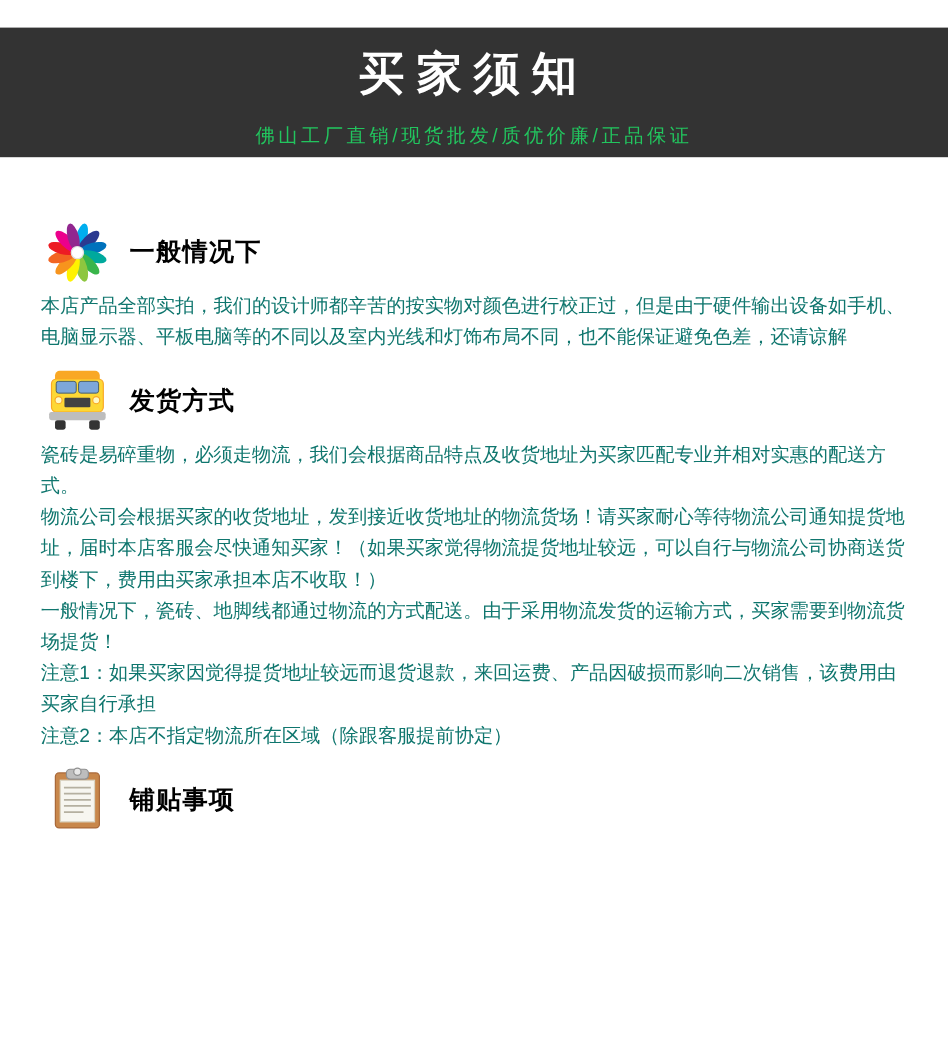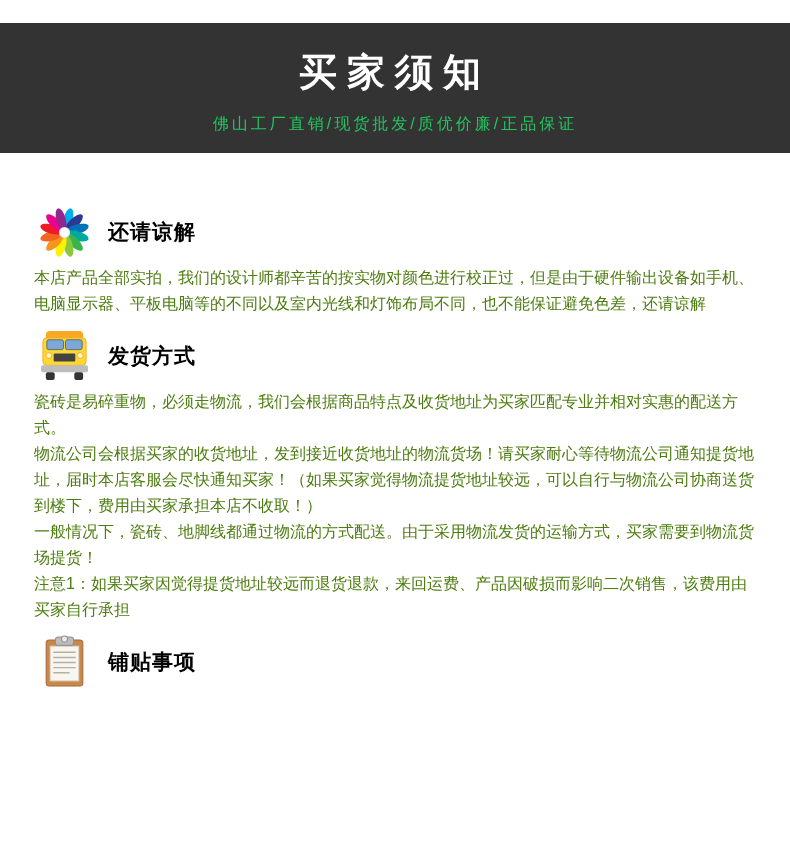--- a/index.html
+++ b/index.html
@@ -5,21 +5,21 @@
   * { box-sizing: border-box; }
   html,body { margin: 0; padding: 0; }
   body {
     width: 790px;
     min-height: 865px;
     background: #ffffff;
     font-family: "Liberation Sans", "DejaVu Sans", sans-serif;
   }
   .hero {
     margin-top: 23px;
-    height: 130px;
+    height: 108px;
     background: #333333;
     color: #ffffff;
     text-align: center;
     display: flex;
     flex-direction: column;
     justify-content: center;
   }
   .hero-title {
     font-size: 38px;
     font-weight: bold;
@@ -44,21 +44,21 @@
   .sec-title {
     font-size: 21px;
     font-weight: bold;
     color: #000000;
     letter-spacing: 1px;
   }
   .sec-body p {
     margin: 0;
     font-size: 16px;
     line-height: 26px;
-    color: #4d7c0f;
+    color: #0f766e;
   }
 </style>
 </head>
 <body>
 
 <header class="hero">
   <div class="hero-title">买家须知</div>
   <div class="hero-sub">佛山工厂直销/现货批发/质优价廉/正品保证</div>
 </header>
 
@@ -78,21 +78,21 @@
             <ellipse rx="4.6" ry="11.5" cy="-13" fill="#fff200" transform="rotate(195)"></ellipse>
             <ellipse rx="4.6" ry="11.5" cy="-13" fill="#f7941d" transform="rotate(225)"></ellipse>
             <ellipse rx="4.6" ry="11.5" cy="-13" fill="#f26522" transform="rotate(255)"></ellipse>
             <ellipse rx="4.6" ry="11.5" cy="-13" fill="#ed1c24" transform="rotate(285)"></ellipse>
             <ellipse rx="4.6" ry="11.5" cy="-13" fill="#ec008c" transform="rotate(315)"></ellipse>
             <ellipse rx="4.6" ry="11.5" cy="-13" fill="#92278f" transform="rotate(345)"></ellipse>
             <circle r="5" fill="#ffffff" stroke="#e0e0e0"></circle>
           </g>
         </svg>
       </span>
-      <span class="sec-title">还请谅解</span>
+      <span class="sec-title">一般情况下</span>
     </div>
     <div class="sec-body">
       <p>本店产品全部实拍，我们的设计师都辛苦的按实物对颜色进行校正过，但是由于硬件输出设备如手机、电脑显示器、平板电脑等的不同以及室内光线和灯饰布局不同，也不能保证避免色差，还请谅解</p>
     </div>
   </section>
 
   <section class="section">
     <div class="sec-head">
       <span class="sec-icon">
         <svg viewBox="0 0 54 52">
@@ -108,20 +108,21 @@
           <rect x="37" y="43" width="9" height="8" rx="2" fill="#333333"></rect>
         </svg>
       </span>
       <span class="sec-title">发货方式</span>
     </div>
     <div class="sec-body">
       <p>瓷砖是易碎重物，必须走物流，我们会根据商品特点及收货地址为买家匹配专业并相对实惠的配送方式。</p>
       <p>物流公司会根据买家的收货地址，发到接近收货地址的物流货场！请买家耐心等待物流公司通知提货地址，届时本店客服会尽快通知买家！（如果买家觉得物流提货地址较远，可以自行与物流公司协商送货到楼下，费用由买家承担本店不收取！）</p>
       <p>一般情况下，瓷砖、地脚线都通过物流的方式配送。由于采用物流发货的运输方式，买家需要到物流货场提货！</p>
       <p>注意1：如果买家因觉得提货地址较远而退货退款，来回运费、产品因破损而影响二次销售，该费用由买家自行承担</p>
+      <p>注意2：本店不指定物流所在区域（除跟客服提前协定）</p>
     </div>
   </section>
 
   <section class="section">
   </section>
 
   <section class="section">
     <div class="sec-head">
       <span class="sec-icon">
         <svg viewBox="0 0 48 52">

